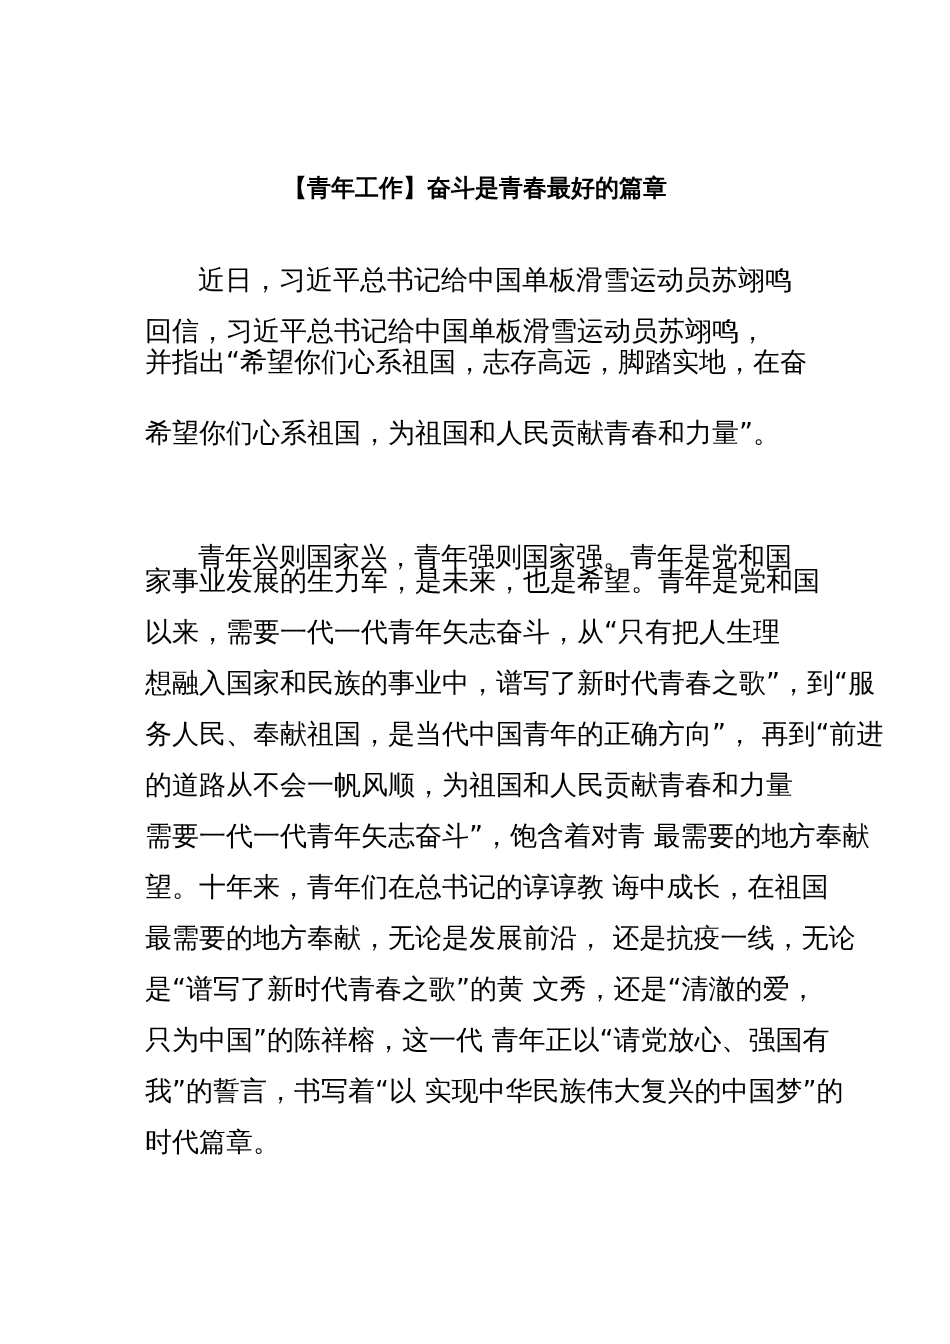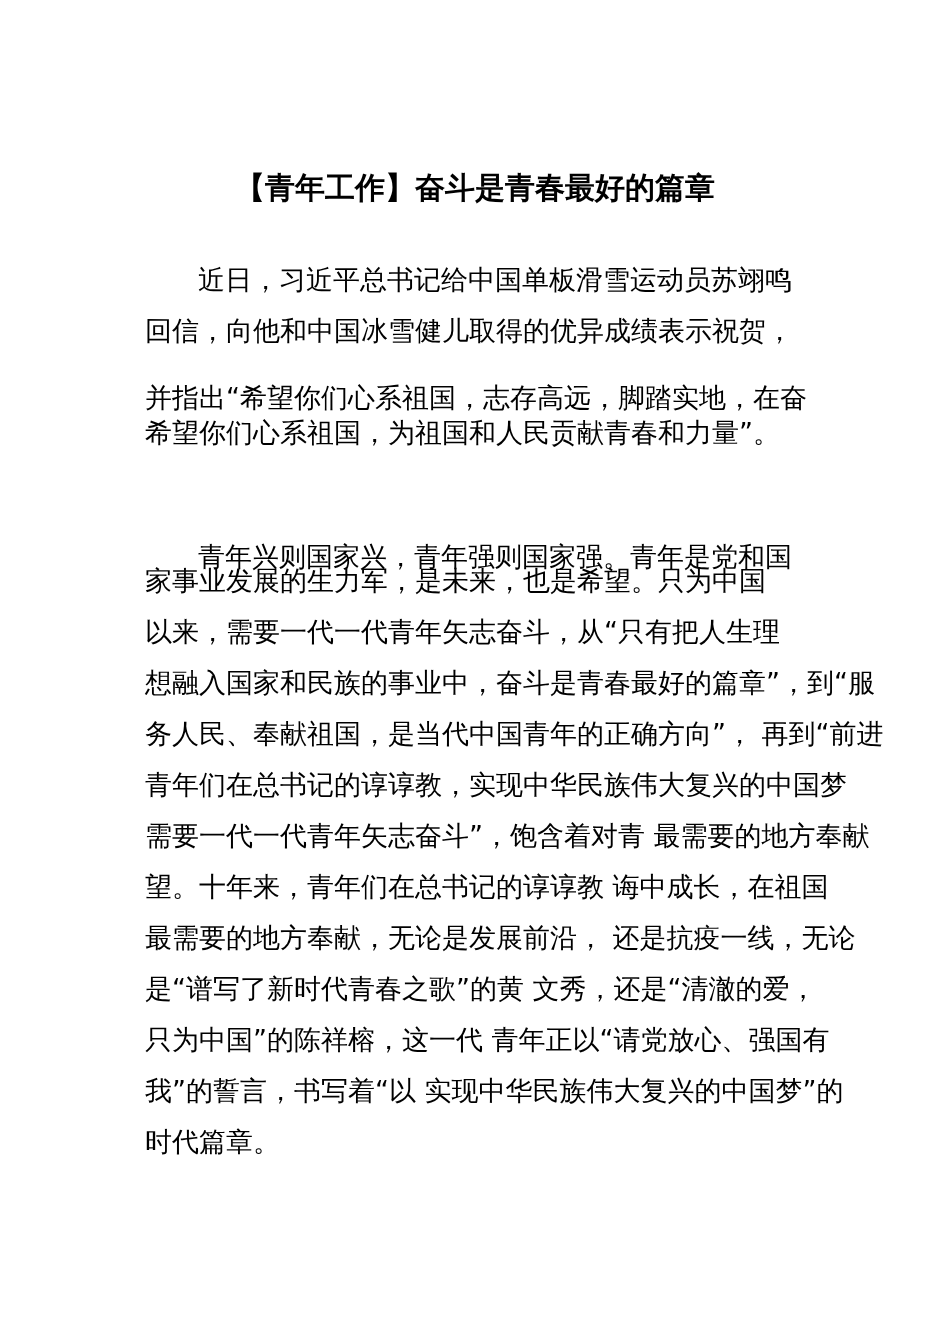--- a/index.html
+++ b/index.html
@@ -1,43 +1,43 @@
 <!DOCTYPE html>
 <html><head>
   <meta charset="utf-8">
   <style>
     html, body { margin: 0; padding: 0; background: #ffffff; }
     body { width: 950px; height: 1344px; position: relative; overflow: hidden;
            font-family: "DejaVu Sans", "Liberation Sans", sans-serif; color: #000; }
     .title { position: absolute; left: 0; width: 950px; top: 166px; text-align: center;
-             font-size: 30px; font-weight: bold; line-height: 44px; letter-spacing: 0px; white-space: nowrap; }
+             font-size: 24px; font-weight: bold; line-height: 44px; letter-spacing: 0px; white-space: nowrap; }
     .line { position: absolute; left: 145px; font-size: 27px; line-height: 36px;
             white-space: nowrap; letter-spacing: 0px; }
     .indent { left: 198px; }
   </style>
 </head>
 <body>
 
 <div>
   <div class="title">【青年工作】奋斗是青春最好的篇章</div>
 
   <div>
     <div class="line indent" style="top:262px">近日，习近平总书记给中国单板滑雪运动员苏翊鸣</div>
-    <div class="line" style="top:313px">回信，向他和中国冰雪健儿取得的优异成绩表示祝贺，</div>
-    <div class="line" style="top:380px">并指出“希望你们心系祖国，志存高远，脚踏实地，在奋</div>
+    <div class="line" style="top:313px">回信，习近平总书记给中国单板滑雪运动员苏翊鸣，</div>
+    <div class="line" style="top:344px">并指出“希望你们心系祖国，志存高远，脚踏实地，在奋</div>
     <div class="line" style="top:415px">希望你们心系祖国，为祖国和人民贡献青春和力量”。</div>
   </div>
 
   <div>
     <div class="line indent" style="top:539px">青年兴则国家兴，青年强则国家强。青年是党和国</div>
-    <div class="line" style="top:563px">家事业发展的生力军，是未来，也是希望。只为中国</div>
+    <div class="line" style="top:563px">家事业发展的生力军，是未来，也是希望。青年是党和国</div>
     <div class="line" style="top:614px">以来，需要一代一代青年矢志奋斗，从“只有把人生理</div>
-    <div class="line" style="top:665px">想融入国家和民族的事业中，奋斗是青春最好的篇章”，到“服</div>
+    <div class="line" style="top:665px">想融入国家和民族的事业中，谱写了新时代青春之歌”，到“服</div>
     <div class="line" style="top:716px">务人民、奉献祖国，是当代中国青年的正确方向”， 再到“前进</div>
-    <div class="line" style="top:767px">青年们在总书记的谆谆教，实现中华民族伟大复兴的中国梦</div>
+    <div class="line" style="top:767px">的道路从不会一帆风顺，为祖国和人民贡献青春和力量</div>
     <div class="line" style="top:818px">需要一代一代青年矢志奋斗”，饱含着对青 最需要的地方奉献</div>
     <div class="line" style="top:869px">望。十年来，青年们在总书记的谆谆教 诲中成长，在祖国</div>
     <div class="line" style="top:920px">最需要的地方奉献，无论是发展前沿， 还是抗疫一线，无论</div>
     <div class="line" style="top:971px">是“谱写了新时代青春之歌”的黄 文秀，还是“清澈的爱，</div>
     <div class="line" style="top:1022px">只为中国”的陈祥榕，这一代 青年正以“请党放心、强国有</div>
     <div class="line" style="top:1073px">我”的誓言，书写着“以 实现中华民族伟大复兴的中国梦”的</div>
     <div class="line" style="top:1124px">时代篇章。</div>
   </div>
 </div>
 

